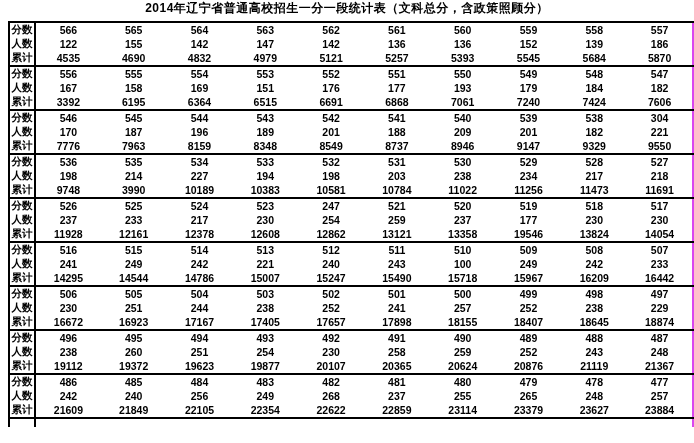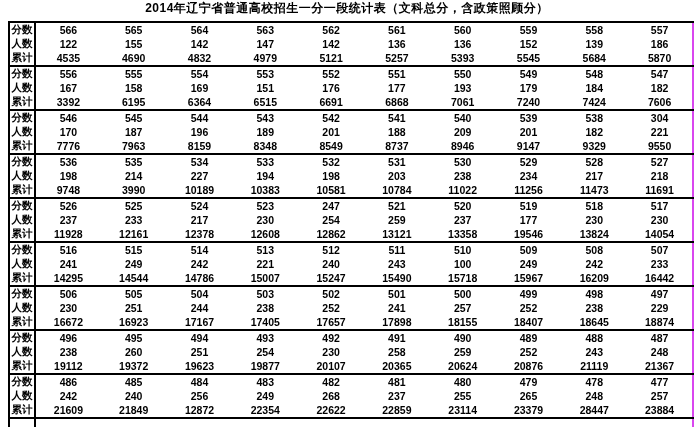--- a/index.html
+++ b/index.html
@@ -397,27 +397,27 @@
         <td class="value-cell">237</td>
         <td class="value-cell">255</td>
         <td class="value-cell">265</td>
         <td class="value-cell">248</td>
         <td class="value-cell">257</td>
       </tr>
       <tr>
         <td class="label-cell">累计</td>
         <td class="value-cell">21609</td>
         <td class="value-cell">21849</td>
-        <td class="value-cell">12872</td>
+        <td class="value-cell">22105</td>
         <td class="value-cell">22354</td>
         <td class="value-cell">22622</td>
         <td class="value-cell">22859</td>
         <td class="value-cell">23114</td>
         <td class="value-cell">23379</td>
-        <td class="value-cell">28447</td>
+        <td class="value-cell">23627</td>
         <td class="value-cell">23884</td>
       </tr>
       <tr class="partial-row">
         <td class="label-cell"></td>
         <td></td>
         <td></td>
         <td></td>
         <td></td>
         <td></td>
         <td></td>

